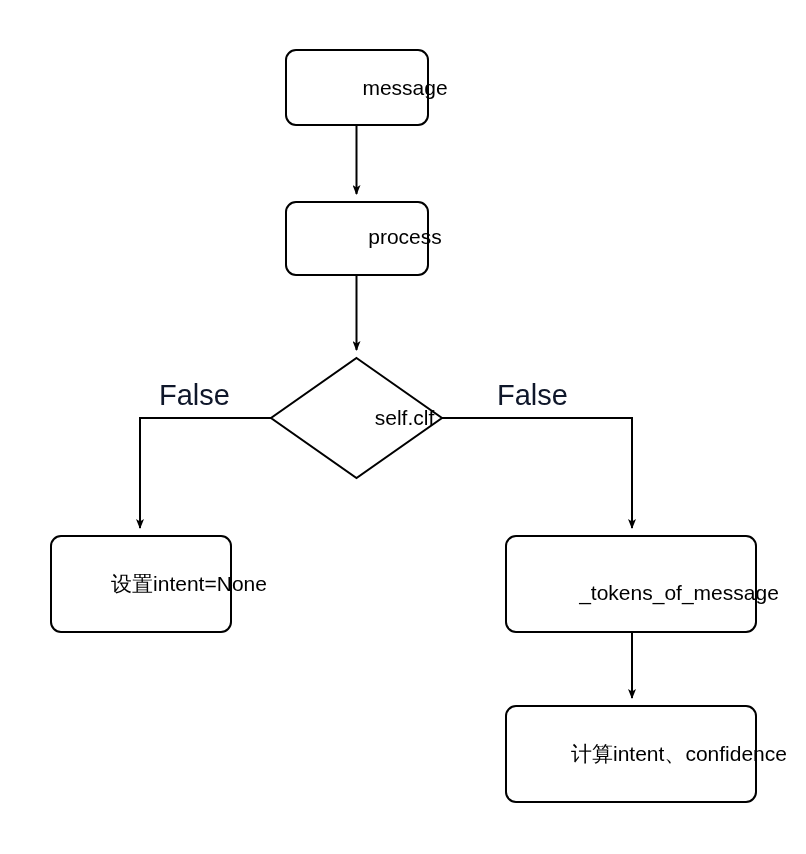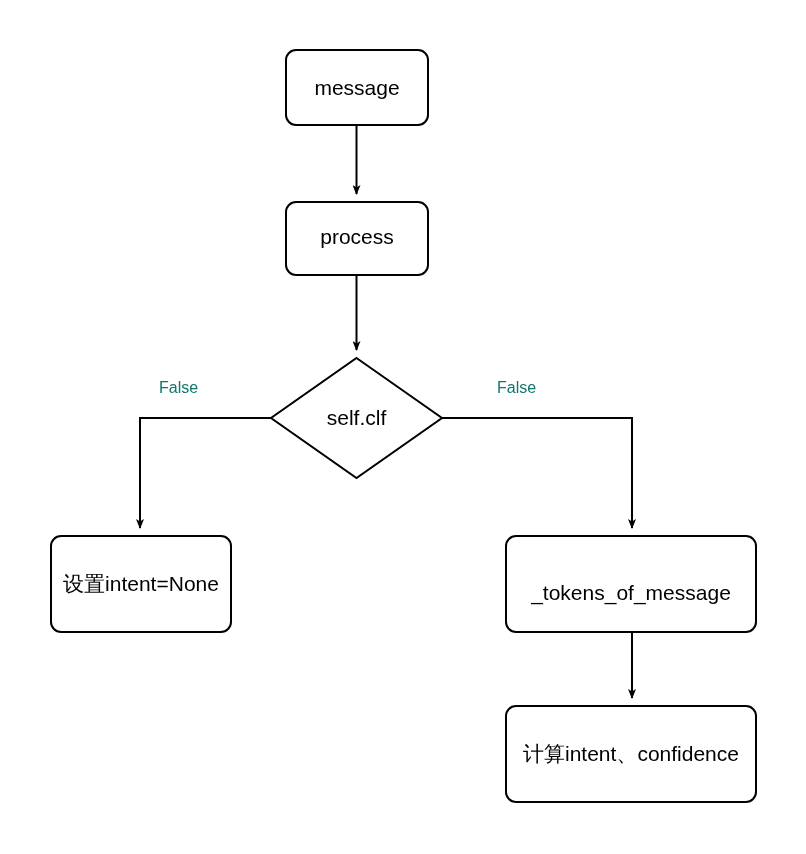--- a/index.html
+++ b/index.html
@@ -29,31 +29,32 @@
   .node-text {
     position: absolute;
     display: flex;
     align-items: center;
     justify-content: center;
     text-align: center;
     color: #000000;
     font-family: "Liberation Sans", "DejaVu Sans", sans-serif;
     white-space: nowrap;
     pointer-events: none;
+    padding-left: 48px;
   }
   .node-text.multiline {
     flex-direction: row;
     white-space: normal;
     line-height: 1.22;
   }
   .edge-label {
     position: absolute;
-    color: #0f766e;
+    color: #0f172a;
     font-family: "Liberation Sans", "DejaVu Sans", sans-serif;
-    font-size: 16px;
+    font-size: 29px;
     white-space: nowrap;
   }
   
   #label-message   { left: 286px; top: 50px;  width: 142px; height: 75px; font-size: 21px; }
   #label-process   { left: 286px; top: 200px; width: 142px; height: 73px; font-size: 21px; }
   #label-selfclf   { left: 271px; top: 358px; width: 171px; height: 120px; font-size: 21px; }
   #label-setintent { left: 41px;  top: 536px; width: 200px; height: 96px; font-size: 21px; }
   #label-tokens    { left: 506px; top: 536px; width: 250px; height: 96px; font-size: 21px; margin-top: 9px; }
   #label-compute   { left: 496px; top: 706px; width: 270px; height: 96px; font-size: 21px; }
   #edgelabel-false { left: 159px; top: 379px; }

